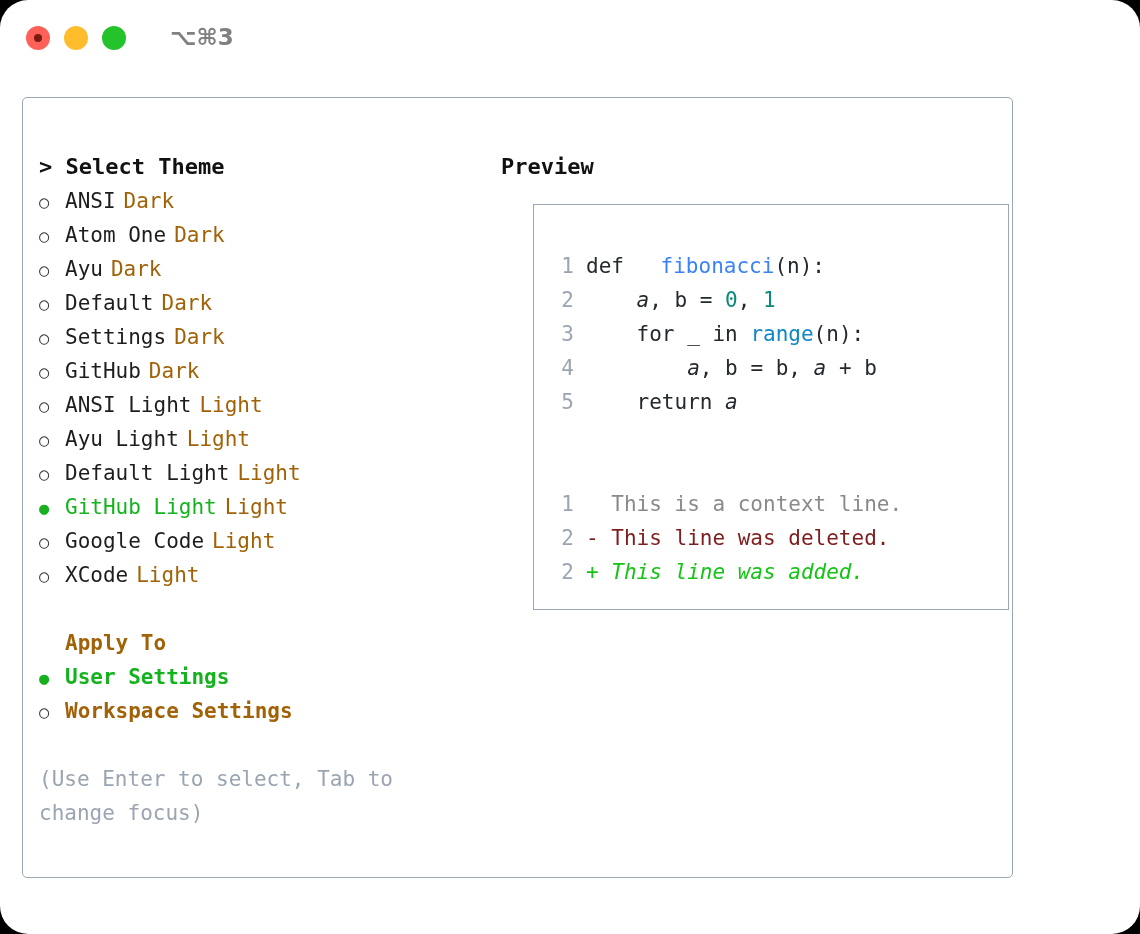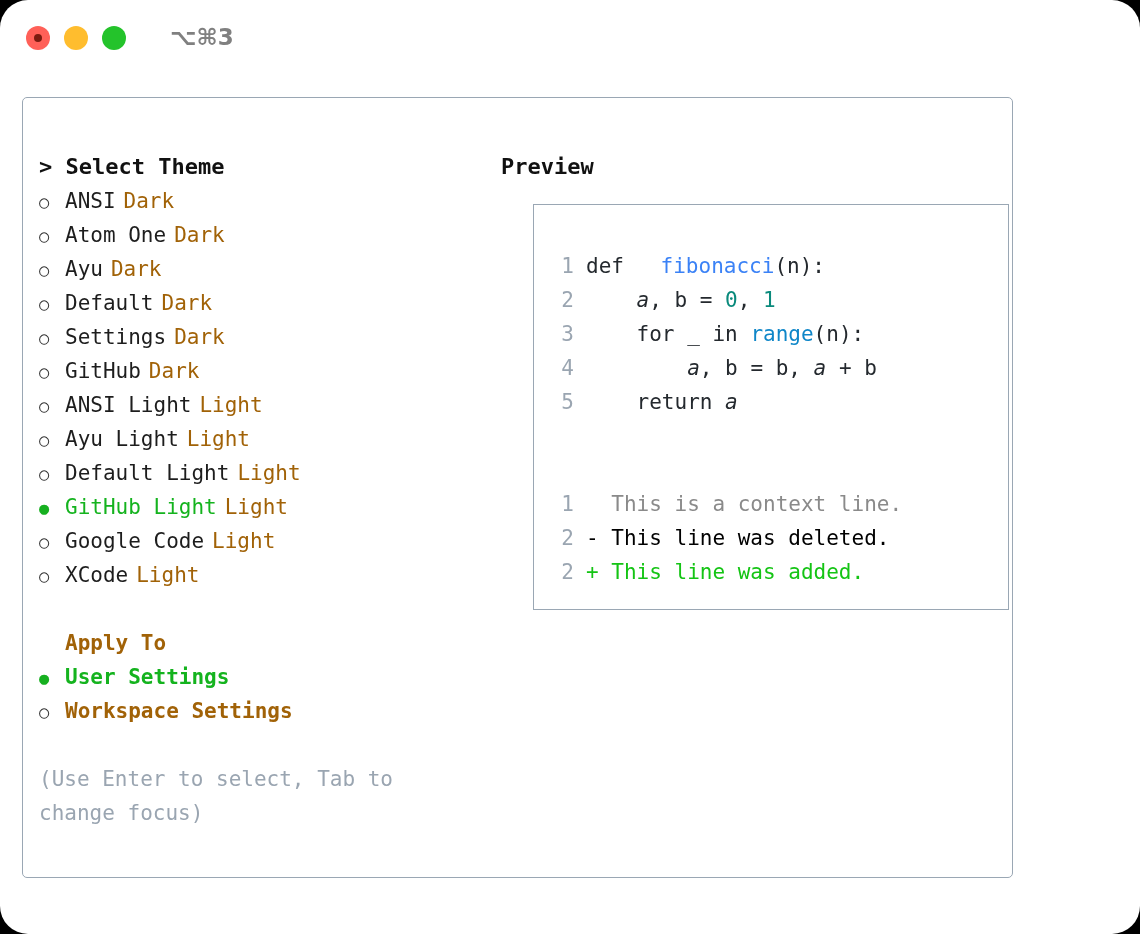--- a/index.html
+++ b/index.html
@@ -175,22 +175,22 @@
     color: #9aa5b1;
     margin-right: 12px;
   }
   .tok-plain { color: #24292e; }
   .tok-func  { color: #3b82f6; margin-left: 24px; }
   .tok-num   { color: #0a8a7c; }
   .tok-call  { color: #0e86c8; }
   .tok-var   { color: #24292e; font-style: italic; }
   .blank-line { display: block; height: 34px; }
   .diff-ctx   { color: #8a8a8a; }
-  .diff-del   { color: #000000; }
-  .diff-add   { color: #14c414; }
+  .diff-del   { color: #7f1d1d; }
+  .diff-add   { color: #14c414; font-style: italic; }
 </style>
 </head>
 <body>
 
 <div class="window">
 
   <div class="titlebar">
     <div class="lights">
       <span class="light light-red"></span>
       <span class="light light-yellow"></span>

